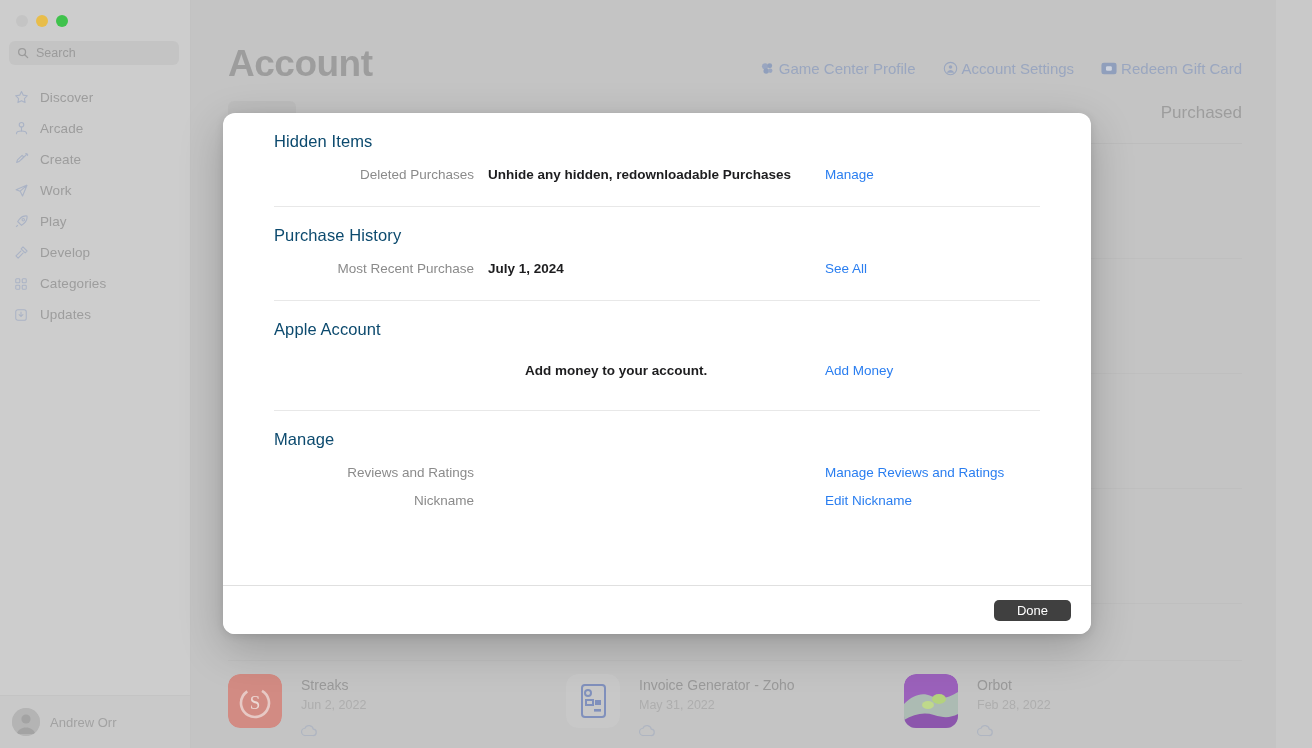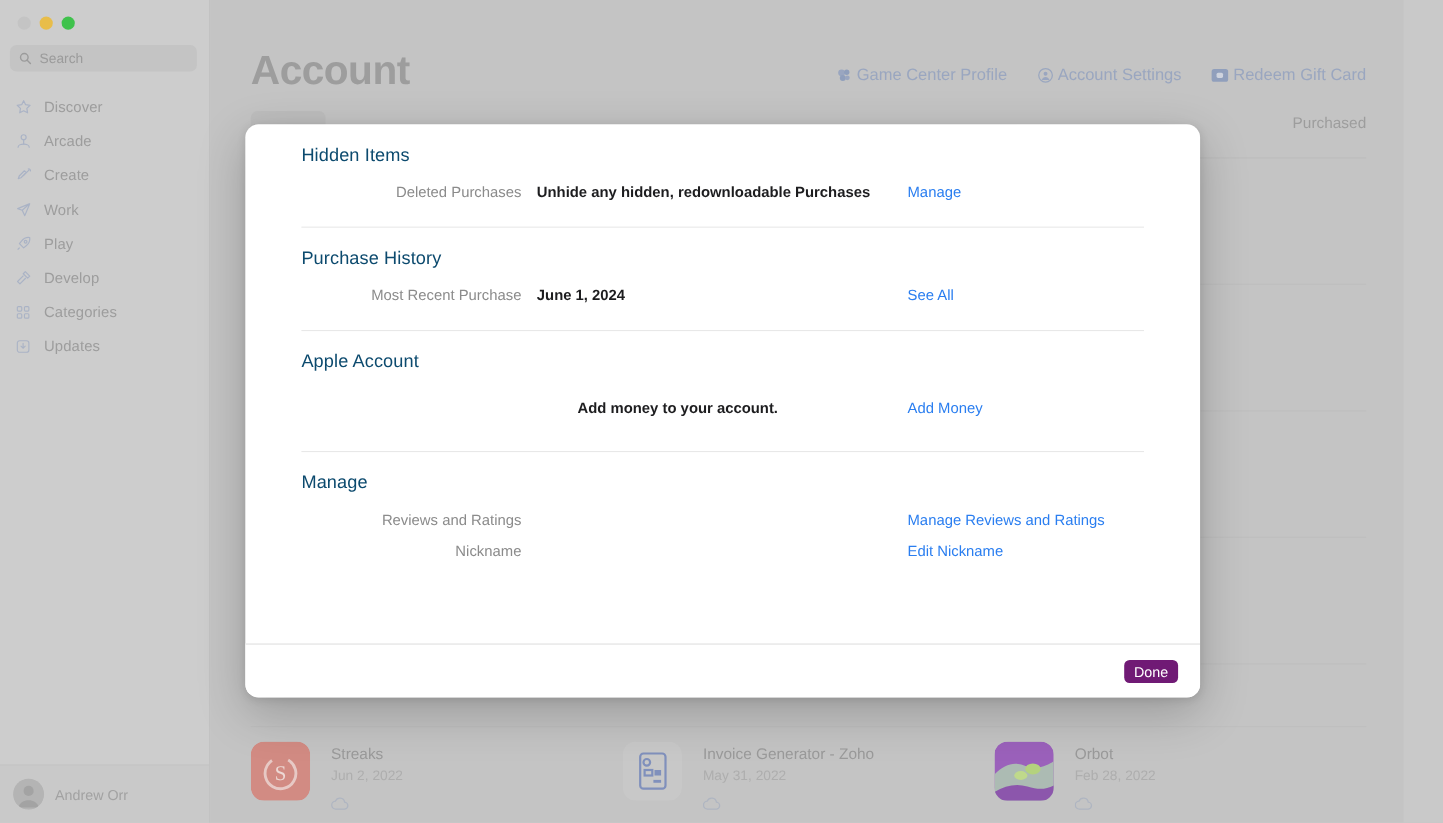--- a/index.html
+++ b/index.html
@@ -142,21 +142,21 @@
   .tab-chip {
     background: #c1c1c1;
     border-radius: 6px;
     height: 25px;
     min-width: 68px;
     padding: 0 12px;
     display: flex; align-items: center; justify-content: center;
     font-size: 13px; color: #bcbcbc;
   }
   .purchased-label {
-    font-size: 14px;
+    font-size: 17px;
     color: #9e9e9e;
     line-height: 1.2;
     padding-top: 2px;
   }
 
   
   .bg-list { margin: 0 34px 0 37px; }
   .bg-row {
     height: 115px;
     border-bottom: 1px solid #c3c3c3;
@@ -263,29 +263,29 @@
     margin: 18px 0 0 0;
   }
   .modal-footer {
     flex: 0 0 49px;
     border-top: 1px solid #e0e0e0;
     display: flex; align-items: center; justify-content: flex-end;
     padding: 0 20px;
     background: #fff;
   }
   .done-btn {
-    background: #701a75;
+    background: #404040;
     color: #fff;
     font-size: 13px;
     font-weight: 400;
     border: none;
     border-radius: 5px;
     height: 21px;
     min-width: 43px;
-    padding: 0 9px;
+    padding: 0 23px;
     cursor: default;
     font-family: "Liberation Sans", sans-serif;
     line-height: 1;
   }
 </style>
 </head>
 <body>
 
 <div id="app">
 
@@ -560,21 +560,21 @@
           <div class="field-value">Unhide any hidden, redownloadable Purchases</div>
           <div class="field-action">Manage</div>
         </div>
         <div class="divider"></div>
       </section>
 
       <section class="section">
         <div class="section-title">Purchase History</div>
         <div class="field-row">
           <div class="field-label">Most Recent Purchase</div>
-          <div class="field-value">June 1, 2024</div>
+          <div class="field-value">July 1, 2024</div>
           <div class="field-action">See All</div>
         </div>
         <div class="divider"></div>
       </section>
 
       <section class="section">
         <div class="section-title">Apple Account</div>
         <div class="field-row" style="min-height:44px;align-items:center;gap:37px;">
           <div class="field-label"></div>
           <div class="field-value">Add money to your account.</div>

